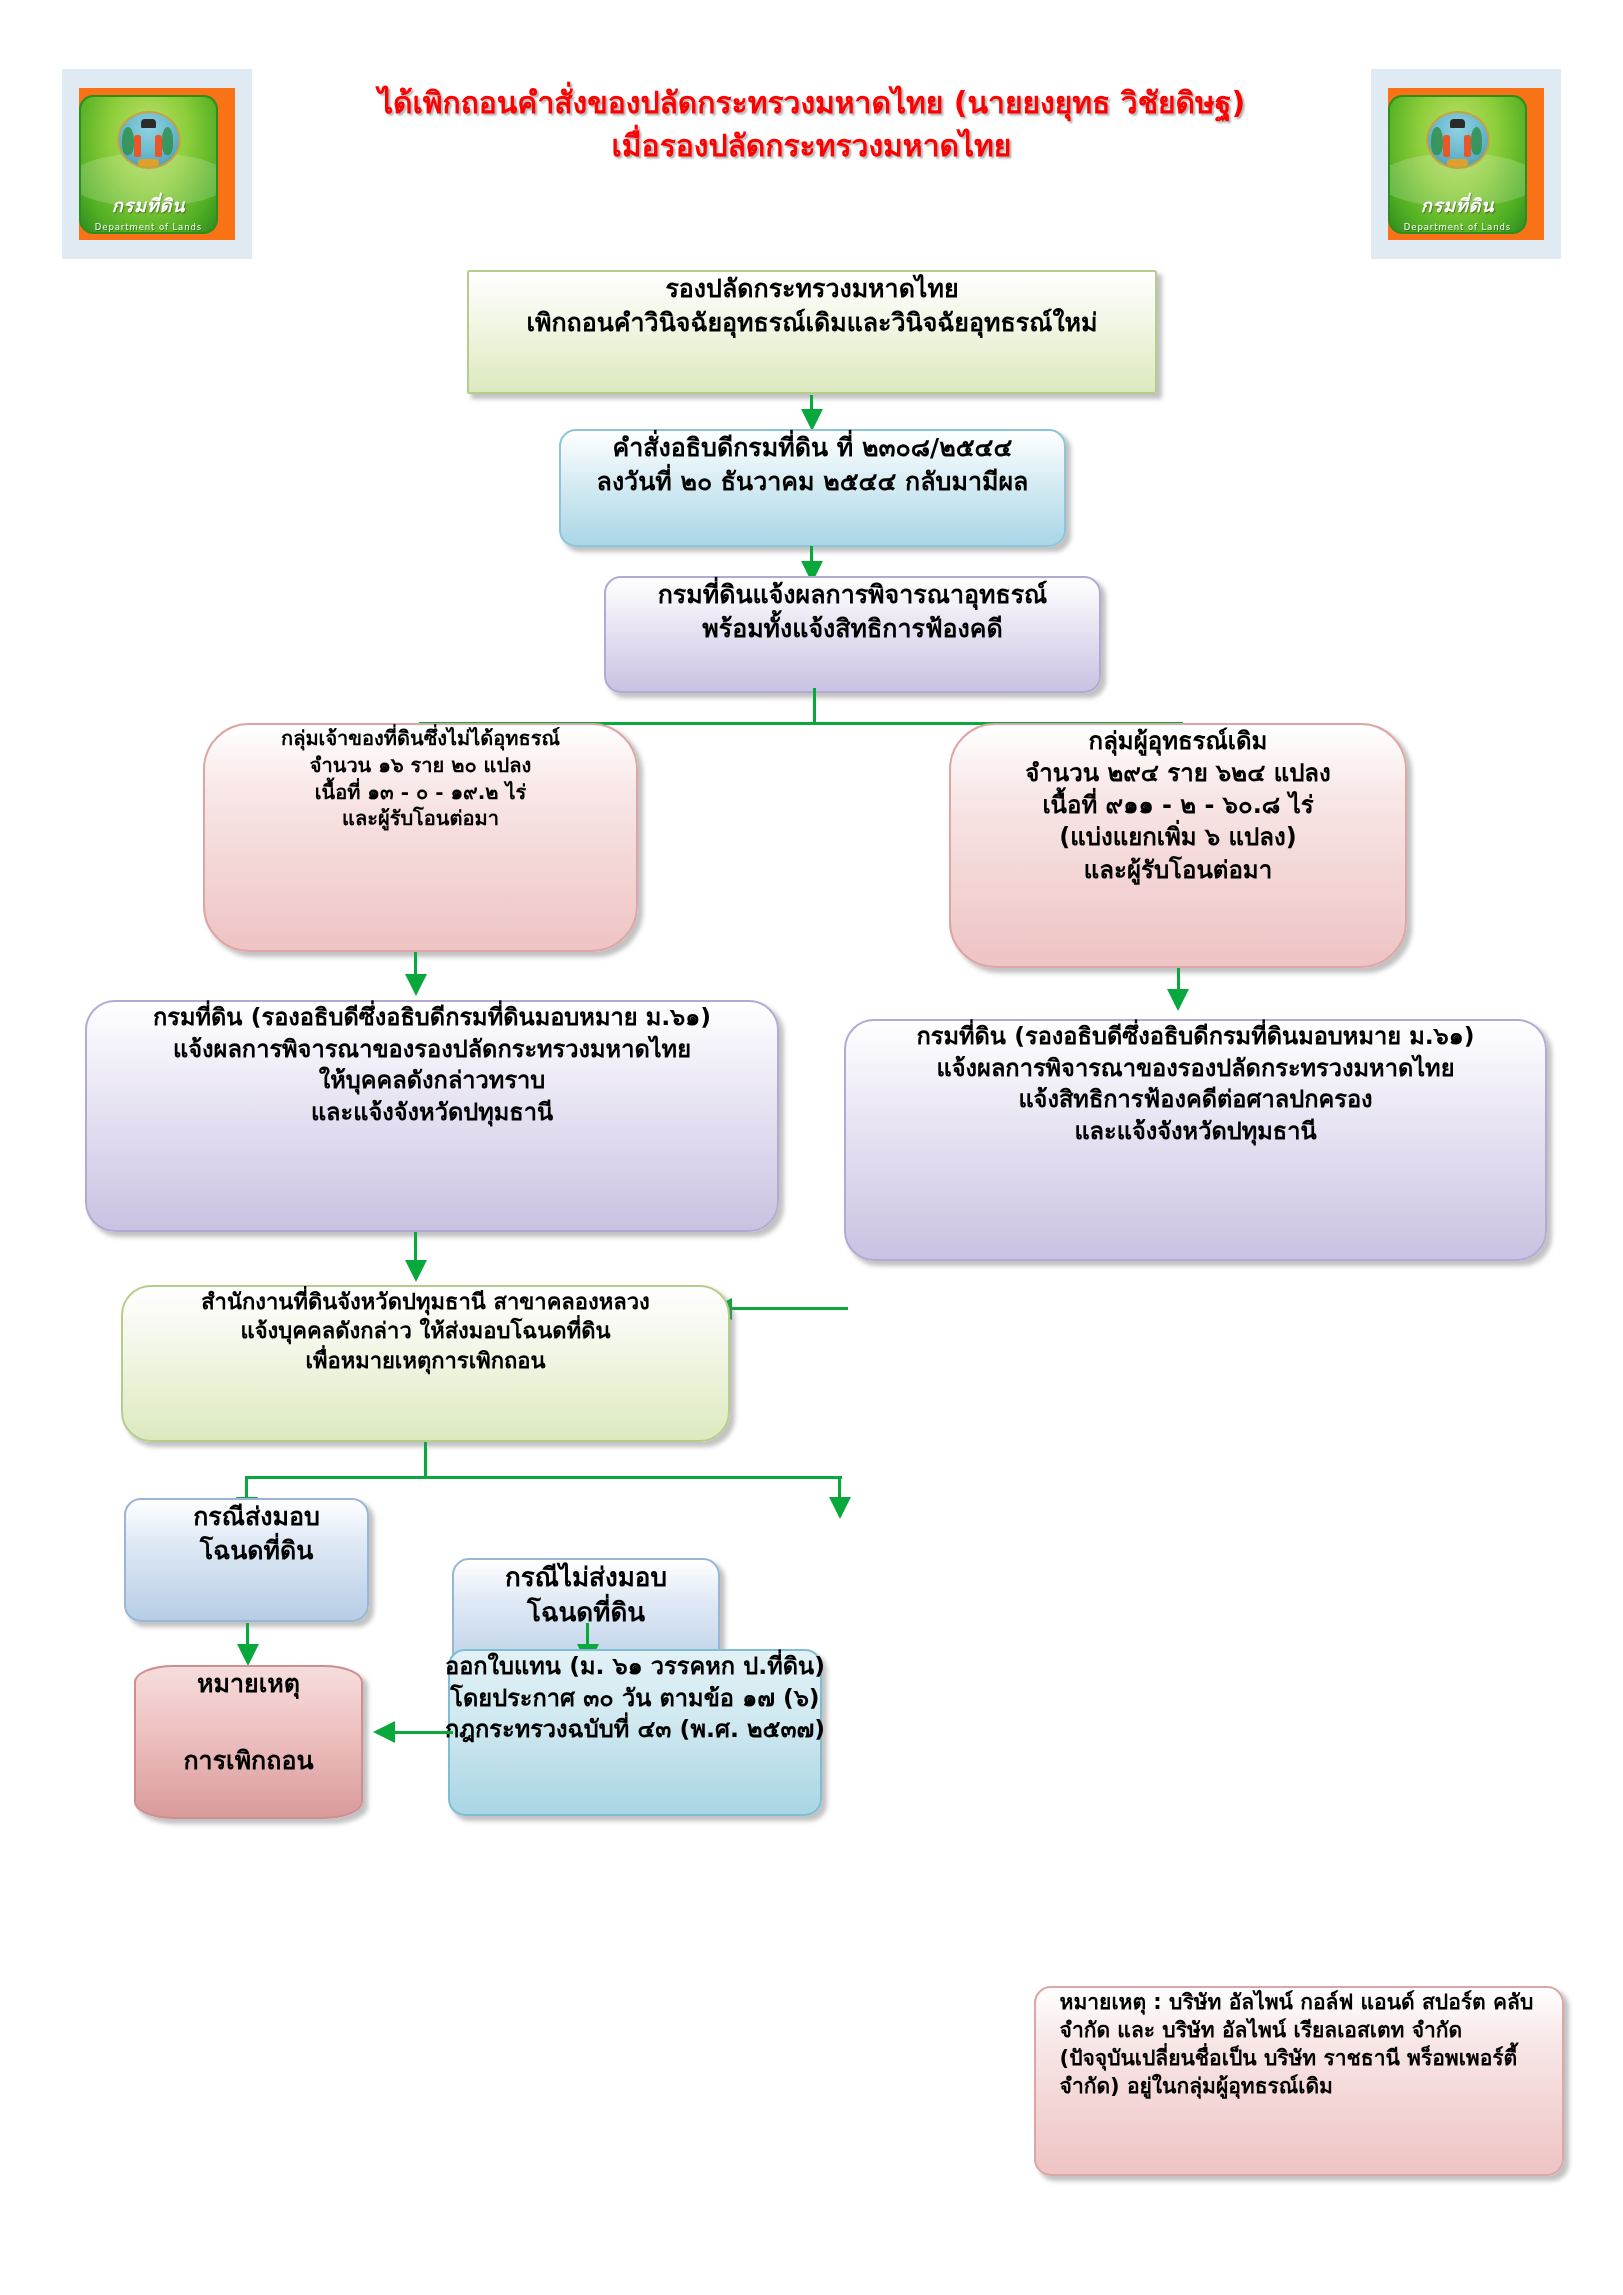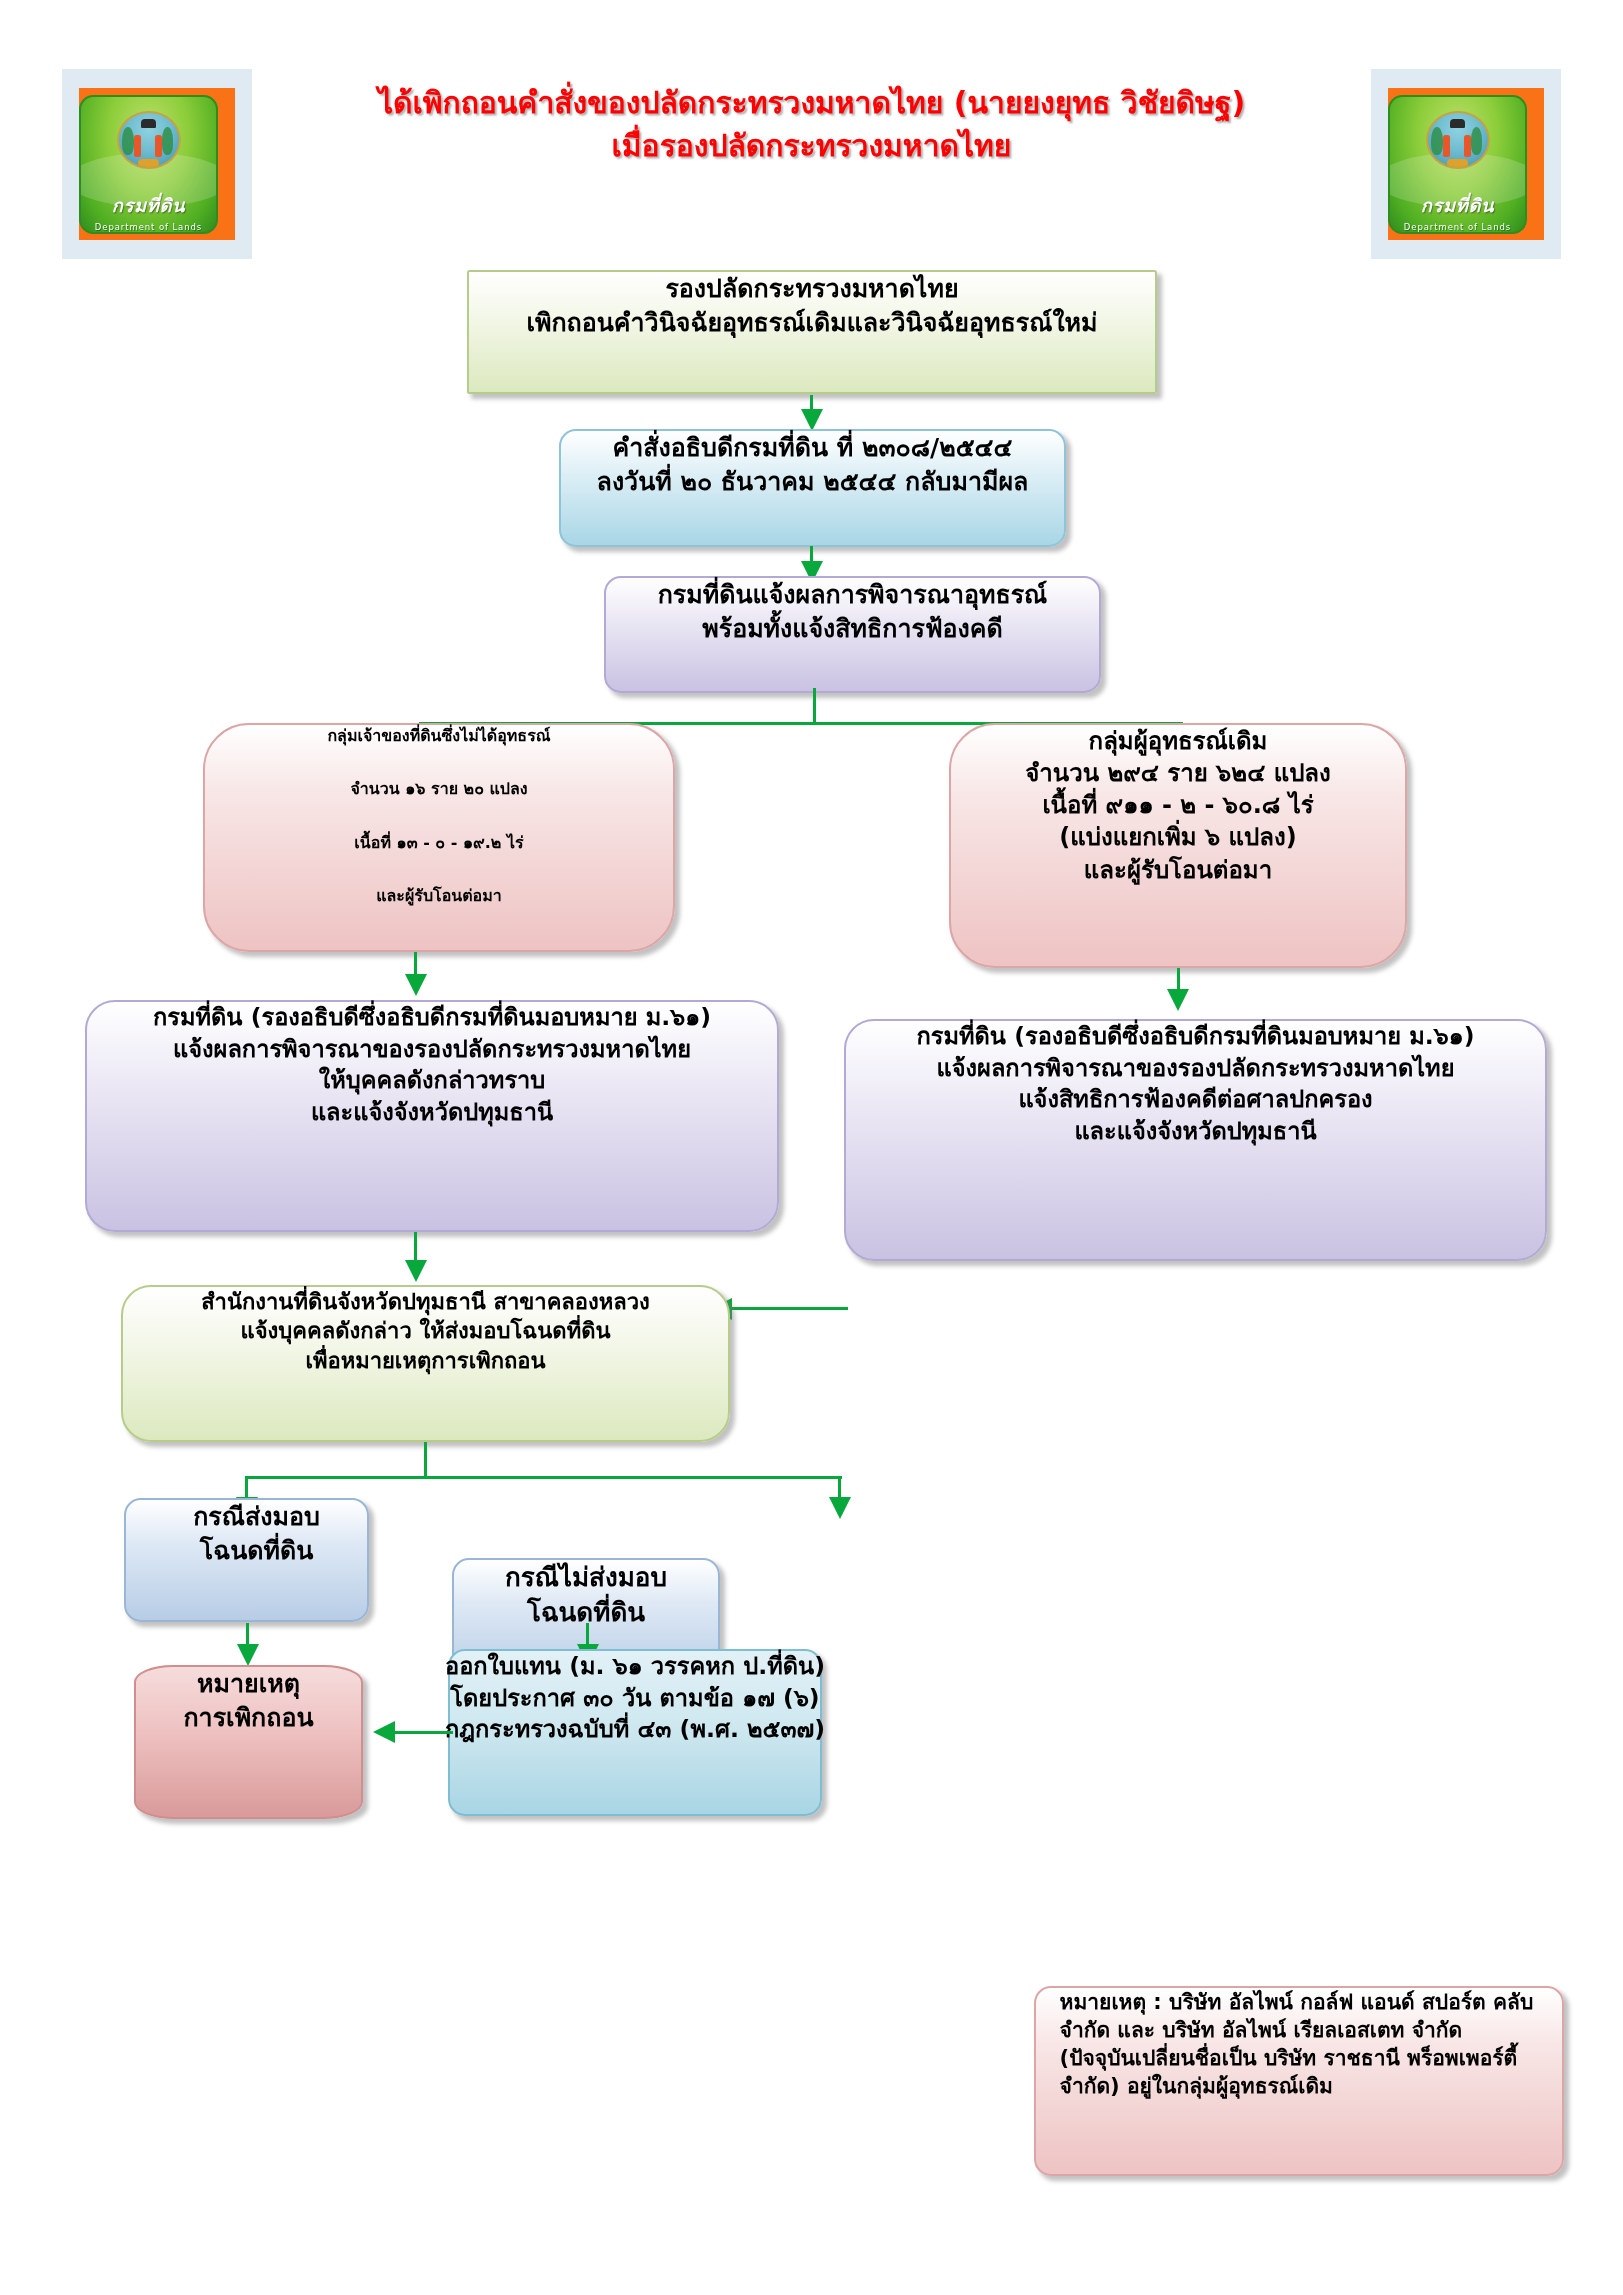--- a/index.html
+++ b/index.html
@@ -159,21 +159,21 @@
   }
   .n-cyan {
     background: linear-gradient(to bottom, #e2f1f6 0%, #cfe8f0 45%, #a9d5e4 100%);
     border: 2px solid #7fbdd2;
   }
 
   .r-sq  { border-radius: 2.6px; }
   .r-md  { border-radius: 17px; }
   .r-lg  { border-radius: 30px; }
   .r-xl  { border-radius: 46px; }
-  .r-barrel { border-radius: 39px / 17px; }
+  .r-barrel { border-radius: 39px / 17px; gap: 43px; }
 
   
   .conn {
     position: absolute;
     background: #09a83c;
   }
   .conn-v { width: 3.3px; }
   .conn-h { height: 3.3px; }
   .arrow-down {
     position: absolute;
@@ -251,21 +251,21 @@
   <span class="ln">พร้อมทั้งแจ้งสิทธิการฟ้องคดี</span>
 </div>
 
 <div class="conn conn-v" style="left:813px; top:688px; width:3.3px; height:37px;"></div>
 <div class="conn conn-h" style="left:419px; top:722px; width:764px; height:3.3px;"></div>
 <div class="conn conn-v" style="left:419px; top:722px; width:3.3px; height:29px;"></div>
 <div class="conn conn-v" style="left:1180px; top:722px; width:3.3px; height:29px;"></div>
 <div class="arrow-down" style="left:410px; top:746px;"></div>
 <div class="arrow-down" style="left:1170px; top:746px;"></div>
 
-<div class="node n-pink r-xl" style="left:203px; top:723px; width:472px; height:229px; font-size:16px;gap:32px;">
+<div class="node n-pink r-xl" style="left:203px; top:723px; width:435px; height:229px; font-size:20px;">
   <span class="ln">กลุ่มเจ้าของที่ดินซึ่งไม่ได้อุทธรณ์</span>
   <span class="ln">จำนวน ๑๖ ราย ๒๐ แปลง</span>
   <span class="ln">เนื้อที่ ๑๓ - ๐ - ๑๙.๒ ไร่</span>
   <span class="ln">และผู้รับโอนต่อมา</span>
 </div>
 
 <div class="node n-pink r-xl" style="left:949px; top:723px; width:458px; height:245px; font-size:24px;">
   <span class="ln">กลุ่มผู้อุทธรณ์เดิม</span>
   <span class="ln">จำนวน ๒๙๔ ราย ๖๒๔ แปลง</span>
   <span class="ln">เนื้อที่ ๙๑๑ - ๒ - ๖๐.๘ ไร่</span>

